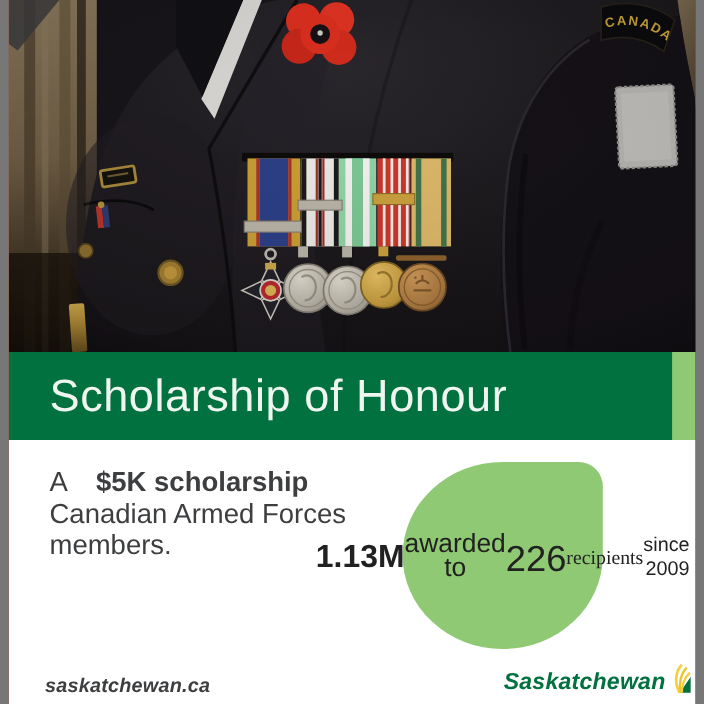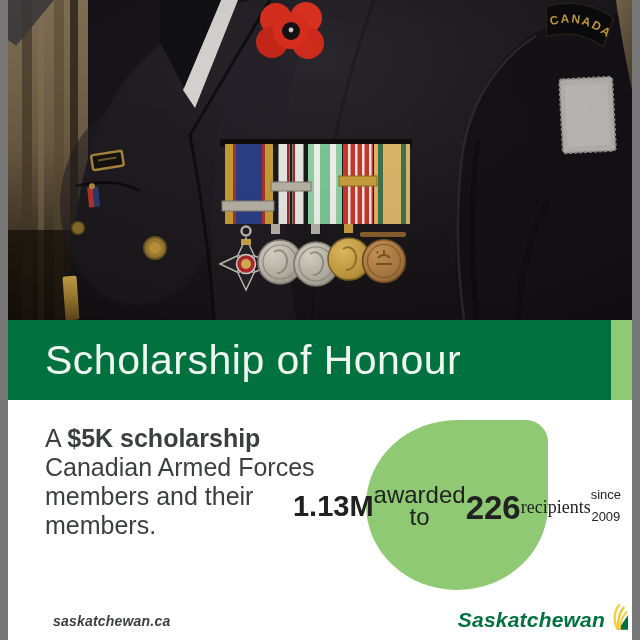--- a/index.html
+++ b/index.html
@@ -13,35 +13,35 @@
   .banner{position:absolute;left:0;top:320px;width:640px;height:80px;background:#00713F;}
   .banner .accent{position:absolute;right:0;top:0;width:37px;height:80px;background:#8FC973;}
   .banner .title{
     position:absolute;left:37px;top:0;height:80px;line-height:80px;
     color:#EFF6F0;font-size:41px;font-weight:300;letter-spacing:.5px;white-space:nowrap;
     font-family:"Liberation Sans", sans-serif;
   }
   
   .content{position:absolute;left:0;top:400px;width:640px;height:240px;background:#ffffff;}
   .desc{position:absolute;left:37px;top:24px;width:330px;color:#3D3E40;font-size:25px;line-height:29px;}
-  .desc b{font-weight:700;}
+  .desc b{font-weight:700;margin-left:20px;}
   .leaf{
     position:absolute;left:358px;top:20px;width:182px;height:170px;background:#8FC973;
     border-radius:50% 22px 50% 50%;
     display:flex;flex-direction:row;align-items:center;justify-content:center;
     color:#212121;text-align:center;padding-top:2px;box-sizing:border-box;
   }
   .leaf .v1{font-size:29px;font-weight:700;line-height:31px;}
   .leaf .l1{font-size:24px;line-height:22px;}
-  .leaf .v2{font-size:33px;font-weight:700;line-height:36px;margin-top:4px;}
+  .leaf .v2{font-size:33px;font-weight:400;line-height:36px;margin-top:4px;}
   .leaf .l2{font-size:18px;line-height:22px;margin-top:2px;font-family:Liberation Serif, serif;}
-  .leaf .l3{font-size:13px;line-height:22px;}
+  .leaf .l3{font-size:18px;line-height:22px;text-align:right;}
   .site{
-    position:absolute;left:33px;top:213px;font-size:14px;font-weight:700;font-style:italic;
-    color:#3D3E40;letter-spacing:.2px;margin-left:12px;
+    position:absolute;left:33px;top:213px;font-size:18px;font-weight:700;font-style:italic;
+    color:#3D3E40;letter-spacing:.2px;
   }
   .logo{position:absolute;right:20px;top:202px;display:flex;align-items:flex-end;}
   .logo .word{
     color:#00713F;font-size:21px;font-style:italic;font-weight:600;letter-spacing:.2px;
     font-family:"Liberation Sans", sans-serif;line-height:26px;
   }
   .logo svg{margin-left:1px;margin-bottom:1px;}
 </style>
 </head>
 <body>
@@ -256,21 +256,20 @@
   <div class="banner">
     <div class="accent"></div>
     <div class="title">Scholarship of Honour</div>
   </div>
 
   <div class="content">
 
     <div class="desc">
       <div><span>A </span><b>$5K scholarship</b></div>
       <div>Canadian Armed Forces</div>
-      <div>members and their</div>
       <div>members.</div>
     </div>
 
     <div class="leaf">
       <div class="v1">1.13M</div>
       <div class="l1">awarded to</div>
       <div class="v2">226</div>
       <div class="l2">recipients</div>
       <div class="l3">since 2009</div>
     </div>

